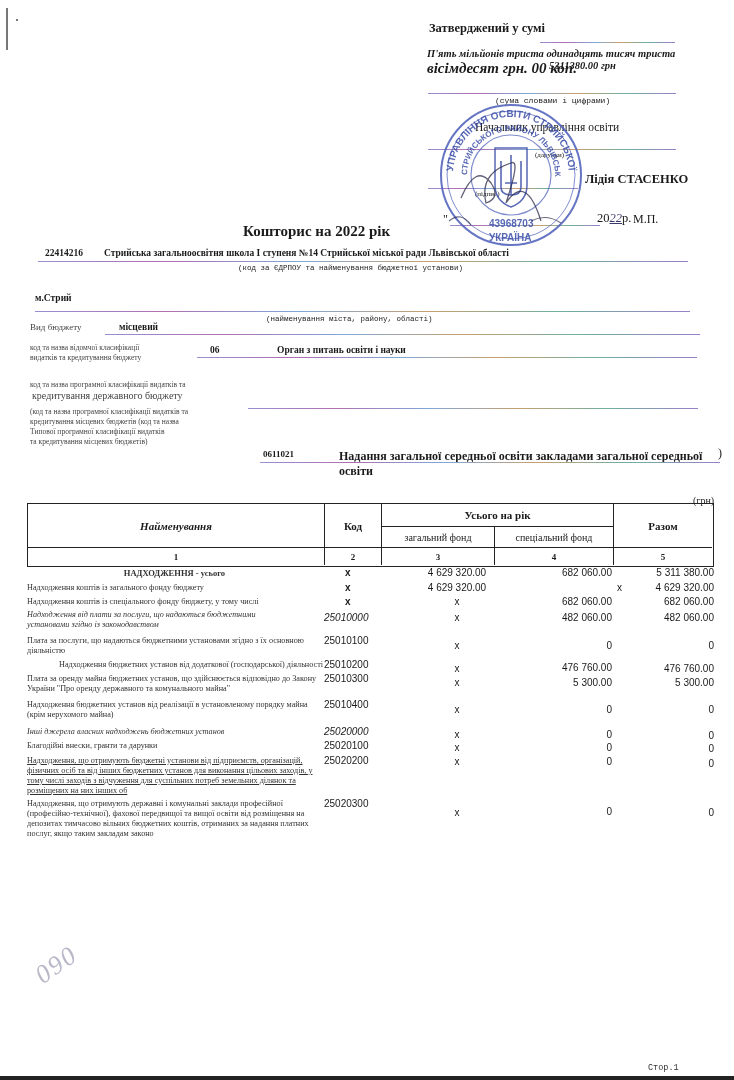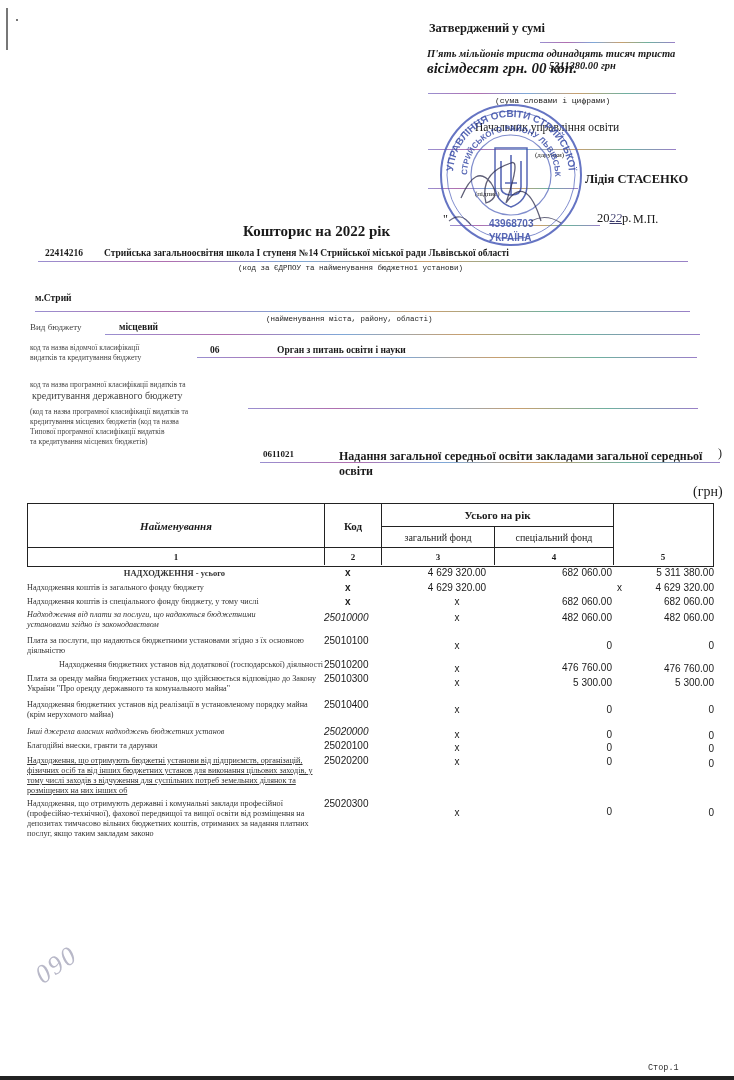--- a/index.html
+++ b/index.html
@@ -111,28 +111,29 @@
 
 <div class="abs serif" style="left:30px;top:407px;font-size:7.5px;color:#444;">(код та назва програмної класифікації видатків та</div>
 <div class="abs serif" style="left:30px;top:417px;font-size:7.5px;color:#444;">кредитування місцевих бюджетів (код та назва</div>
 <div class="abs serif" style="left:30px;top:427px;font-size:7.5px;color:#444;">Типової програмної класифікації видатків</div>
 <div class="abs serif" style="left:30px;top:437px;font-size:7.5px;color:#444;">та кредитування місцевих бюджетів)</div>
 <div class="abs serif bold" style="left:263px;top:449px;font-size:9px;">0611021</div>
 <div class="abs serif bold" style="left:309px;top:449px;font-size:12px;padding-left:30px;">Надання загальної середньої освіти закладами загальної середньої освіти</div>
 <div class="abs serif" style="left:718px;top:446px;font-size:12px;">)</div>
 <div class="line" style="left:260px;top:462px;width:460px;"></div>
 
-<div class="abs serif" style="left:693px;top:484px;font-size:14px;">(грн)</div>
+<div class="abs serif" style="left:693px;top:495px;font-size:10px;">(грн)</div>
 
 <div class="tbl-head">
   <div class="th serif bold ital" style="left:0;top:0;width:297px;height:44px;border-right:1.5px solid #222;border-bottom:1.5px solid #222;">Найменування</div>
   <div class="th serif bold" style="left:297px;top:0;width:57px;height:44px;border-right:1.5px solid #222;border-bottom:1.5px solid #222;">Код</div>
   <div class="th serif bold" style="left:354px;top:0;width:232px;height:23px;border-right:1.5px solid #222;border-bottom:1.5px solid #222;">Усього на рік</div>
   <div class="th serif" style="left:354px;top:23px;width:113px;height:21px;border-right:1.5px solid #222;border-bottom:1.5px solid #222;font-size:10px;">загальний фонд</div>
   <div class="th serif" style="left:467px;top:23px;width:119px;height:21px;border-right:1.5px solid #222;border-bottom:1.5px solid #222;font-size:10px;">спеціальний фонд</div>
+  <div class="th serif bold" style="left:586px;top:0;width:98px;height:44px;border-bottom:1.5px solid #222;">Разом</div>
 
   <div class="th serif bold" style="left:0;top:44px;width:297px;height:17px;border-right:1.5px solid #222;font-size:9px;">1</div>
   <div class="th serif bold" style="left:297px;top:44px;width:57px;height:17px;border-right:1.5px solid #222;font-size:9px;">2</div>
   <div class="th serif bold" style="left:354px;top:44px;width:113px;height:17px;border-right:1.5px solid #222;font-size:9px;">3</div>
   <div class="th serif bold" style="left:467px;top:44px;width:119px;height:17px;border-right:1.5px solid #222;font-size:9px;">4</div>
   <div class="th serif bold" style="left:586px;top:44px;width:98px;height:17px;font-size:9px;">5</div>
 </div>
 
 <div class="row" style="top:568px;">
   <div class="name serif bold xcenter" style="font-size:8.5px;">НАДХОДЖЕННЯ - усього</div>

